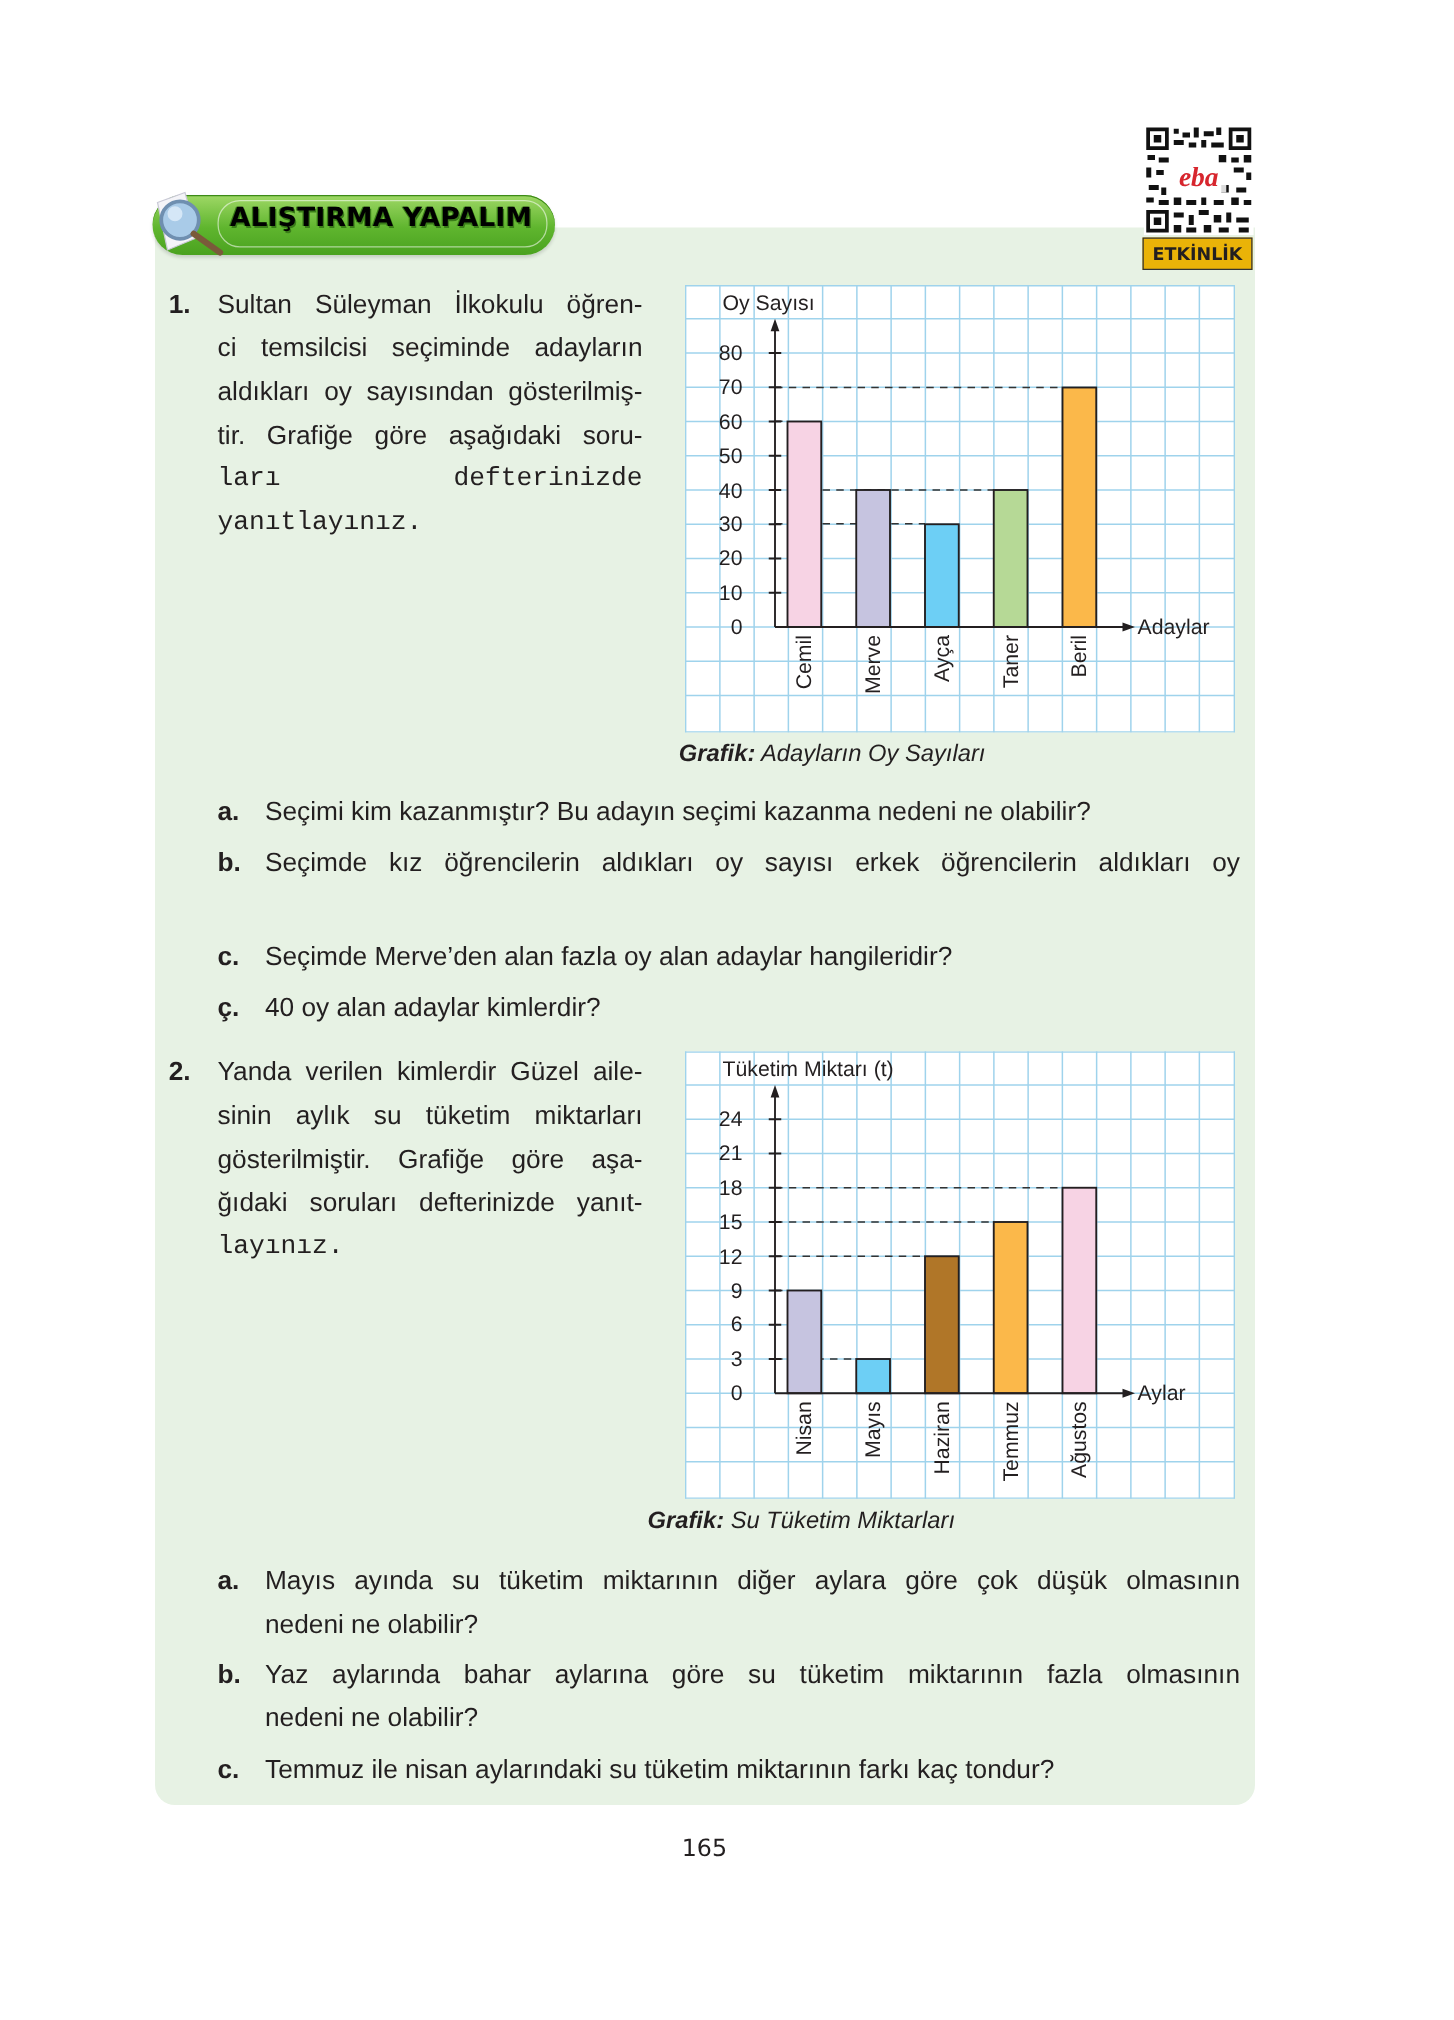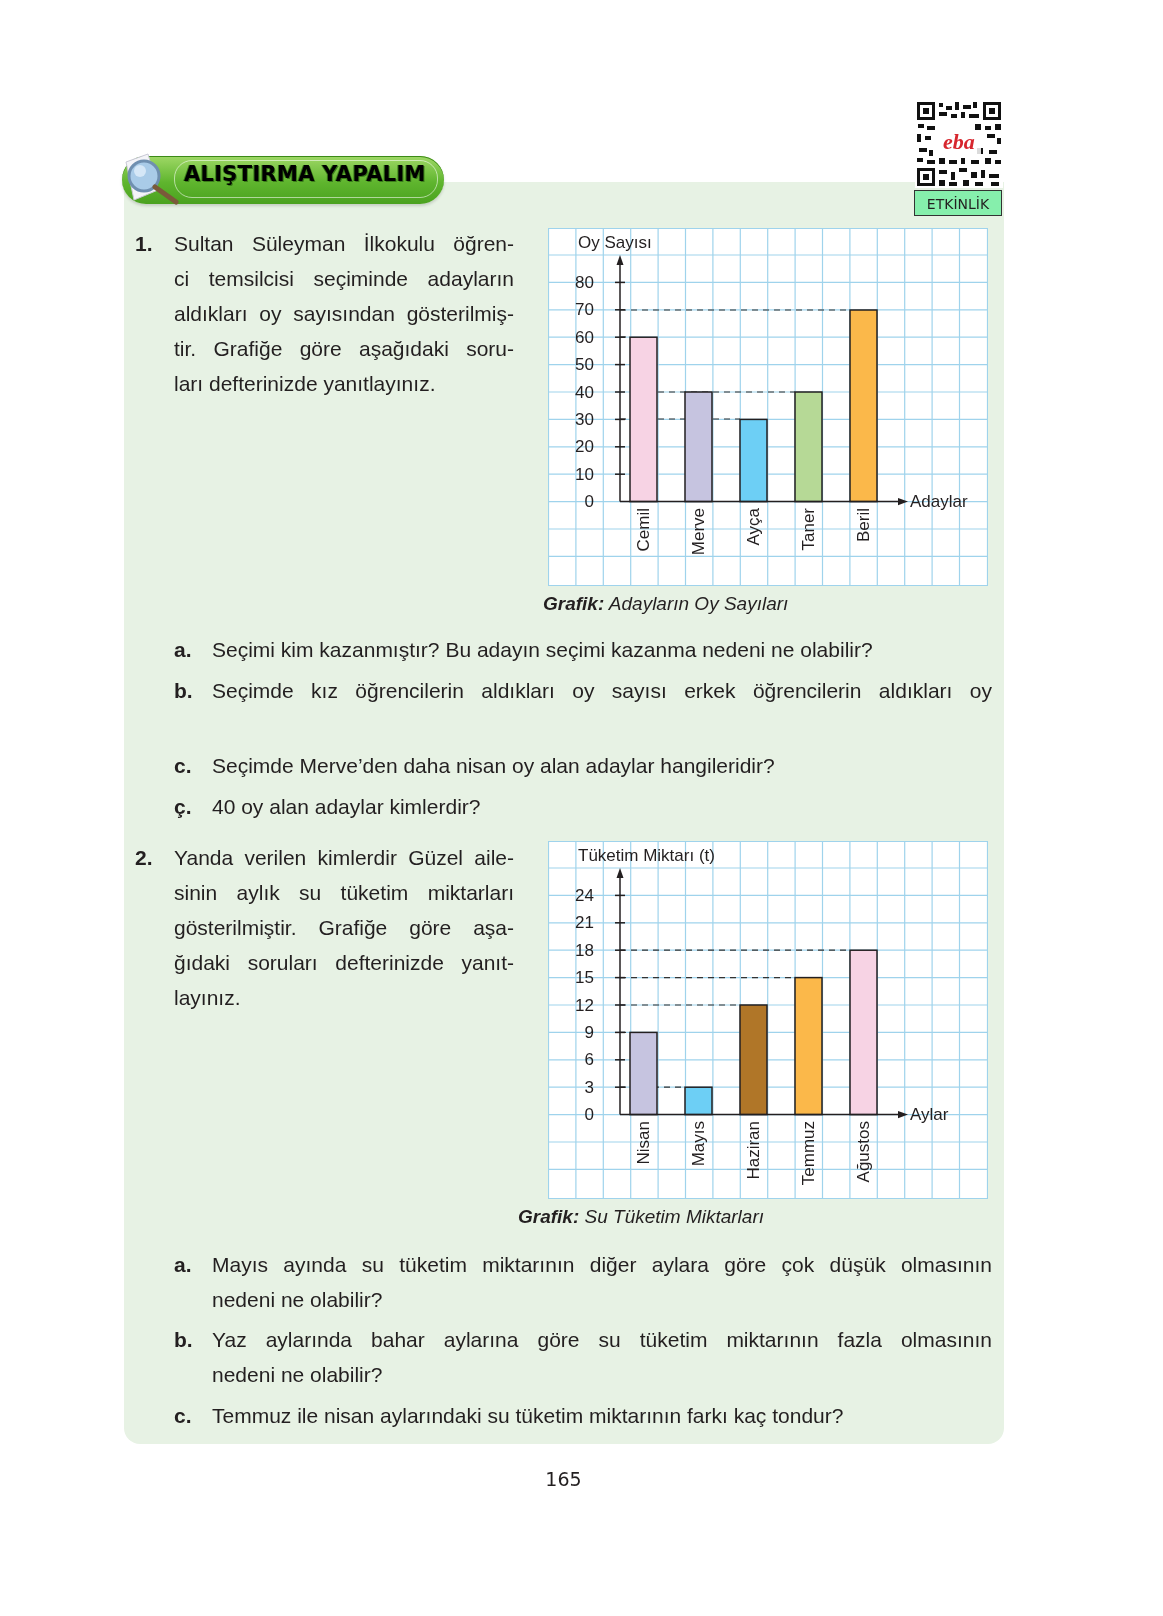--- a/index.html
+++ b/index.html
@@ -3,25 +3,25 @@
 <meta charset="utf-8">
 <style>
   html, body { margin: 0; padding: 0; }
   body { width: 1163px; height: 1616px; background: #ffffff; position: relative; font-family: "Liberation Sans", sans-serif; color: #231f20; overflow: hidden; }
   .panel { position: absolute; left: 124px; top: 182px; width: 880px; height: 1262px; background: #e7f2e4; border-radius: 0 0 16px 16px; }
   .banner { position: absolute; left: 122px; top: 156px; width: 322px; height: 48px; border-radius: 24px; background: linear-gradient(#9fd866, #5fb52e 55%, #4aa21f); box-shadow: 0 1px 0 #3c8a17 inset, 0 2px 3px rgba(0,0,0,0.15); }
   .banner-inner { position: absolute; left: 52px; top: 4px; width: 262px; height: 36px; border-radius: 18px; border: 1.5px solid rgba(255,255,255,0.55); }
   .banner-title { position: absolute; left: 184px; top: 162px; font-family: "DejaVu Sans", sans-serif; font-weight: bold; font-size: 21px; color: #000000; letter-spacing: 0.3px; text-shadow: 1px 1px 0 #3a7d19, -1px 0 0 #3a7d19; }
   .magnifier { position: absolute; left: 118px; top: 150px; width: 70px; height: 60px; }
   .qr { position: absolute; left: 915px; top: 100px; width: 88px; height: 88px; }
-  .etkinlik { position: absolute; left: 914px; top: 190px; width: 88px; height: 26px; border: 1.5px solid #333; background: #86efac; font-family: "DejaVu Sans", sans-serif; font-weight: normal; font-size: 14px; text-align: center; line-height: 26px; color: #231f20; box-sizing: border-box; }
+  .etkinlik { position: absolute; left: 914px; top: 190px; width: 88px; height: 26px; border: 1.5px solid #333; background: #eab308; font-family: "DejaVu Sans", sans-serif; font-weight: bold; font-size: 14px; text-align: center; line-height: 26px; color: #231f20; box-sizing: border-box; }
   .q-num { position: absolute; font-weight: bold; font-size: 21px; }
   .q-text { position: absolute; font-size: 21px; line-height: 35px; text-align: justify; }
   .q-text span { display: block; text-align-last: justify; }
-  .q-text span.last { text-align-last: left; }
+  .q-text span.last { text-align-last: left; font-family: Liberation Mono, monospace; }
   .sub { position: absolute; left: 174px; font-size: 21px; line-height: 35px; }
   .sub .lbl { position: absolute; left: 0; font-weight: bold; }
   .sub .txt { position: absolute; left: 38px; width: 780px; text-align: justify; }
   .sub .txt span { display: block; text-align-last: justify; }
   .sub .txt span.last { text-align-last: left; }
   .caption { position: absolute; font-size: 19px; font-style: italic; }
   .caption b { font-weight: bold; }
   .chart { position: absolute; }
   .page-num { position: absolute; left: 0; width: 1127px; top: 1468px; text-align: center; font-weight: normal; font-size: 19px; font-family: "DejaVu Sans", sans-serif; }
 </style>
@@ -204,21 +204,21 @@
 </div>
 <div class="sub" style="top:673px;">
   <span class="lbl">b.</span>
   <div class="txt">
       <span>Seçimde kız öğrencilerin aldıkları oy sayısı erkek öğrencilerin aldıkları oy</span>
     </div>
 </div>
 <div class="sub" style="top:748px;">
   <span class="lbl">c.</span>
   <div class="txt">
-      <span class="last">Seçimde Merve’den daha nisan oy alan adaylar hangileridir?</span>
+      <span class="last">Seçimde Merve’den alan fazla oy alan adaylar hangileridir?</span>
     </div>
 </div>
 <div class="sub" style="top:789px;">
   <span class="lbl">ç.</span>
   <div class="txt">
       <span class="last">40 oy alan adaylar kimlerdir?</span>
     </div>
 </div>
 
 <div class="q-num" style="left:135px; top:846px;">2.</div>

